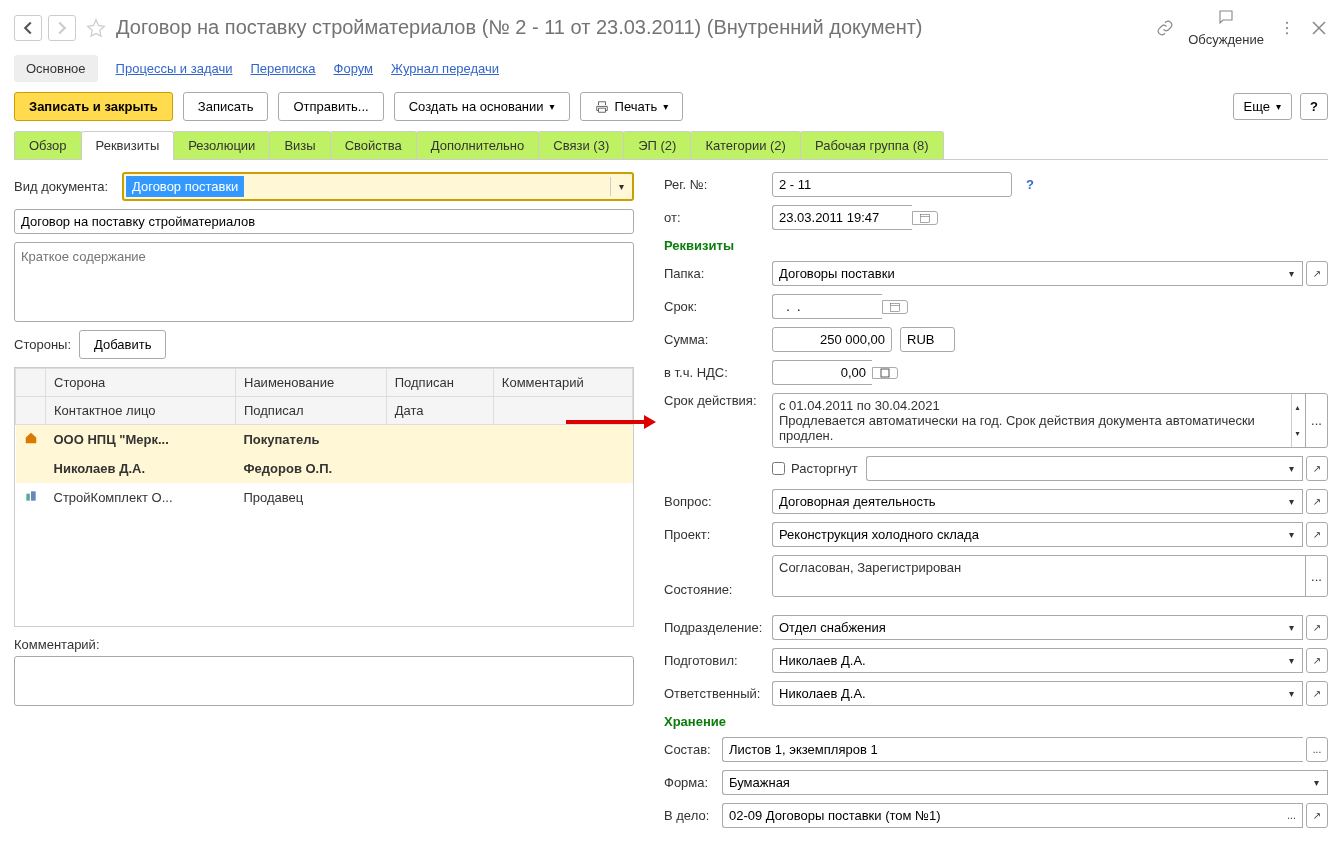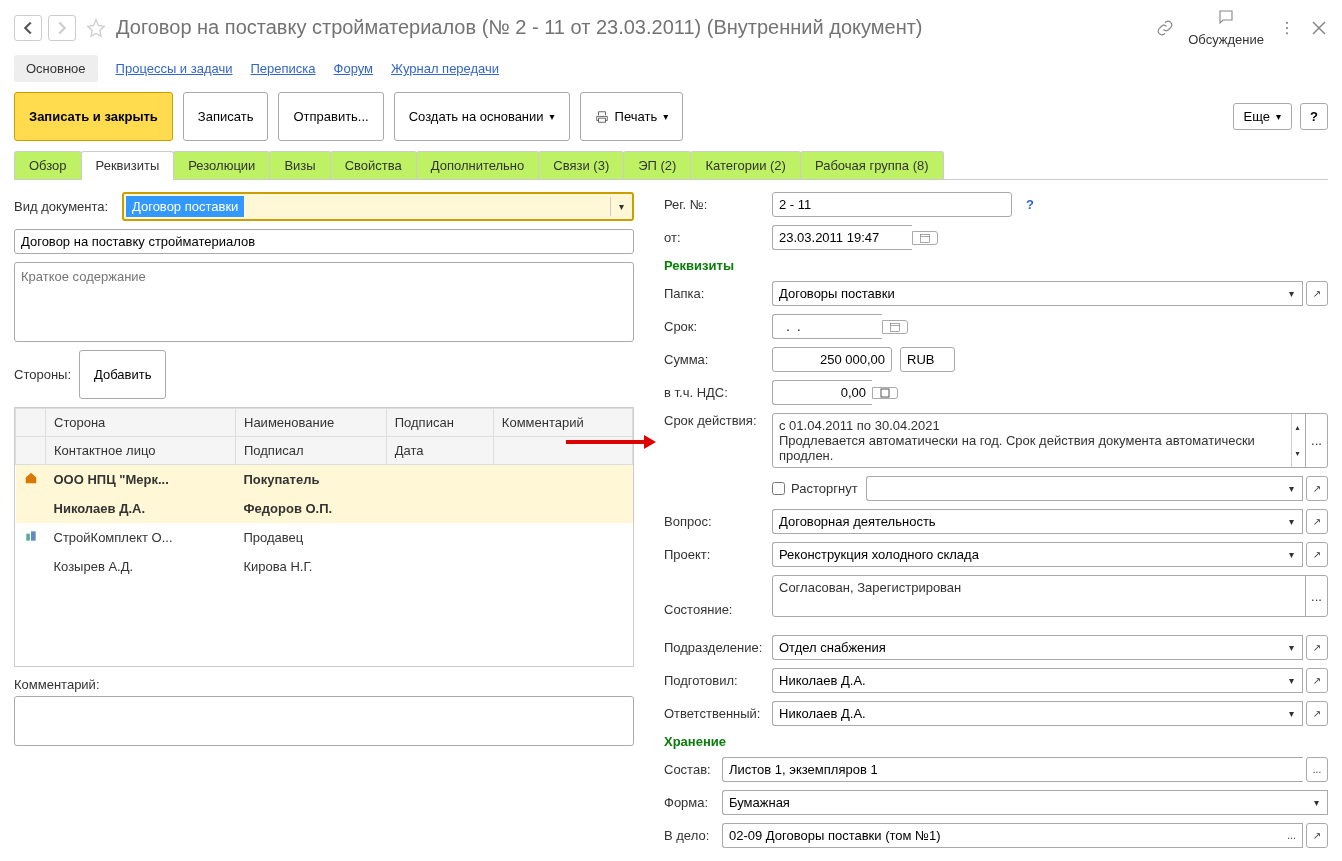--- a/index.html
+++ b/index.html
@@ -10,21 +10,21 @@
 .nav-btn svg { width: 14px; height: 14px; }
 .star-icon { width: 20px; height: 20px; margin: 0 4px; }
 .title { font-size: 20px; color: #737373; flex: 1; }
 .header-right { display: flex; align-items: center; gap: 14px; }
 .header-right svg { width: 18px; height: 18px; }
 .discuss { display: flex; align-items: center; gap: 6px; cursor: pointer; flex-direction: column; }
 .top-tabs { display: flex; gap: 18px; margin-bottom: 10px; align-items: center; }
 .top-tab { color: #3366cc; text-decoration: underline; cursor: pointer; padding: 6px 0; }
 .top-tab.active { background: #eee; color: #333; text-decoration: none; padding: 6px 12px; border-radius: 3px; }
 .toolbar { display: flex; gap: 10px; margin-bottom: 10px; align-items: center; }
-.btn { border: 1px solid #aaa; border-radius: 3px; padding: 16px 14px; background: #fff; cursor: pointer; font-size: 13px; display: flex; align-items: center; gap: 6px; }
+.btn { border: 1px solid #aaa; border-radius: 3px; padding: 6px 14px; background: #fff; cursor: pointer; font-size: 13px; display: flex; align-items: center; gap: 6px; }
 .btn.primary { background: #ffdb4d; border-color: #c9a000; font-weight: bold; }
 .btn .chev { font-size: 10px; }
 .toolbar-right { margin-left: auto; display: flex; gap: 8px; }
 .btn.small { padding: 5px 10px; align-items: center; }
 .btn.sq { padding: 5px 9px; font-weight: bold; }
 .subtabs { display: flex; border-bottom: 1px solid #ccc; margin-bottom: 12px; }
 .subtab { border: 1px solid #ccc; border-bottom: none; padding: 6px 14px; background: #bef264; cursor: pointer; margin-right: -1px; border-radius: 3px 3px 0 0; }
 .subtab.active { background: #fff; position: relative; }
 .subtab.active::after { content: ''; position: absolute; left: 0; right: 0; bottom: -1px; height: 1px; background: #fff; }
 .main { display: flex; gap: 30px; }
@@ -209,27 +209,20 @@
             <tr>
               <td class="icon-cell"><svg width="14" height="14" viewBox="0 0 24 24">
                     <rect x="4" y="8" width="6" height="12" fill="#5a9"></rect>
                     <rect x="12" y="4" width="8" height="16" fill="#68b"></rect>
                   </svg></td>
               <td>СтройКомплект О...</td>
               <td>Продавец</td>
               <td></td>
                 <td></td>
             </tr>
-            <tr>
-              <td></td>
-              <td>Козырев А.Д.</td>
-              <td>Кирова Н.Г.</td>
-              <td></td>
-                <td></td>
-            </tr>
           </tbody>
         </table>
       </div>
       <div style="margin-bottom:4px">Комментарий:</div>
       <div class="comment-area"></div>
     </div>
 
     <div class="right">
       <div class="form-row">
         <label>Рег. №:</label>

